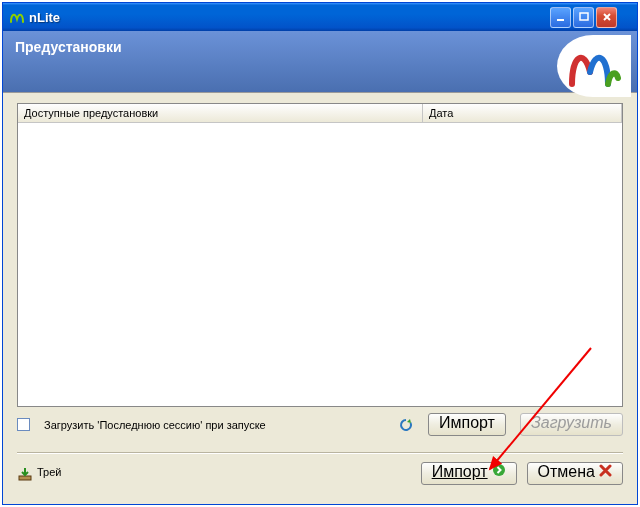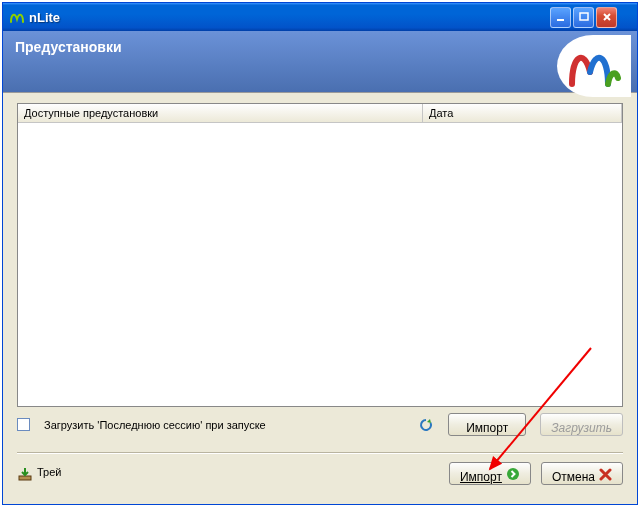--- a/index.html
+++ b/index.html
@@ -132,24 +132,24 @@
     width: 16px; height: 16px;
     display: inline-flex; align-items:center; justify-content:center;
   }
   .btn {
     height: 23px;
     min-width: 78px;
     border: 1px solid #888;
     background: linear-gradient(to bottom, #fefefe, #efede0 50%, #e6e2cb);
     border-radius: 3px;
     display: inline-flex;
-    align-items: flex-end;
+    align-items: flex-start;
     justify-content: center;
     padding: 0 10px;
-    font-size: 12px;
+    font-size: 16px;
     font-family: Tahoma, sans-serif;
     gap: 4px;
   }
   .btn.disabled {
     color: #9c9c9c;
     border-color: #bdbdbd;
     font-style: italic;
   }
 
   .sep {

